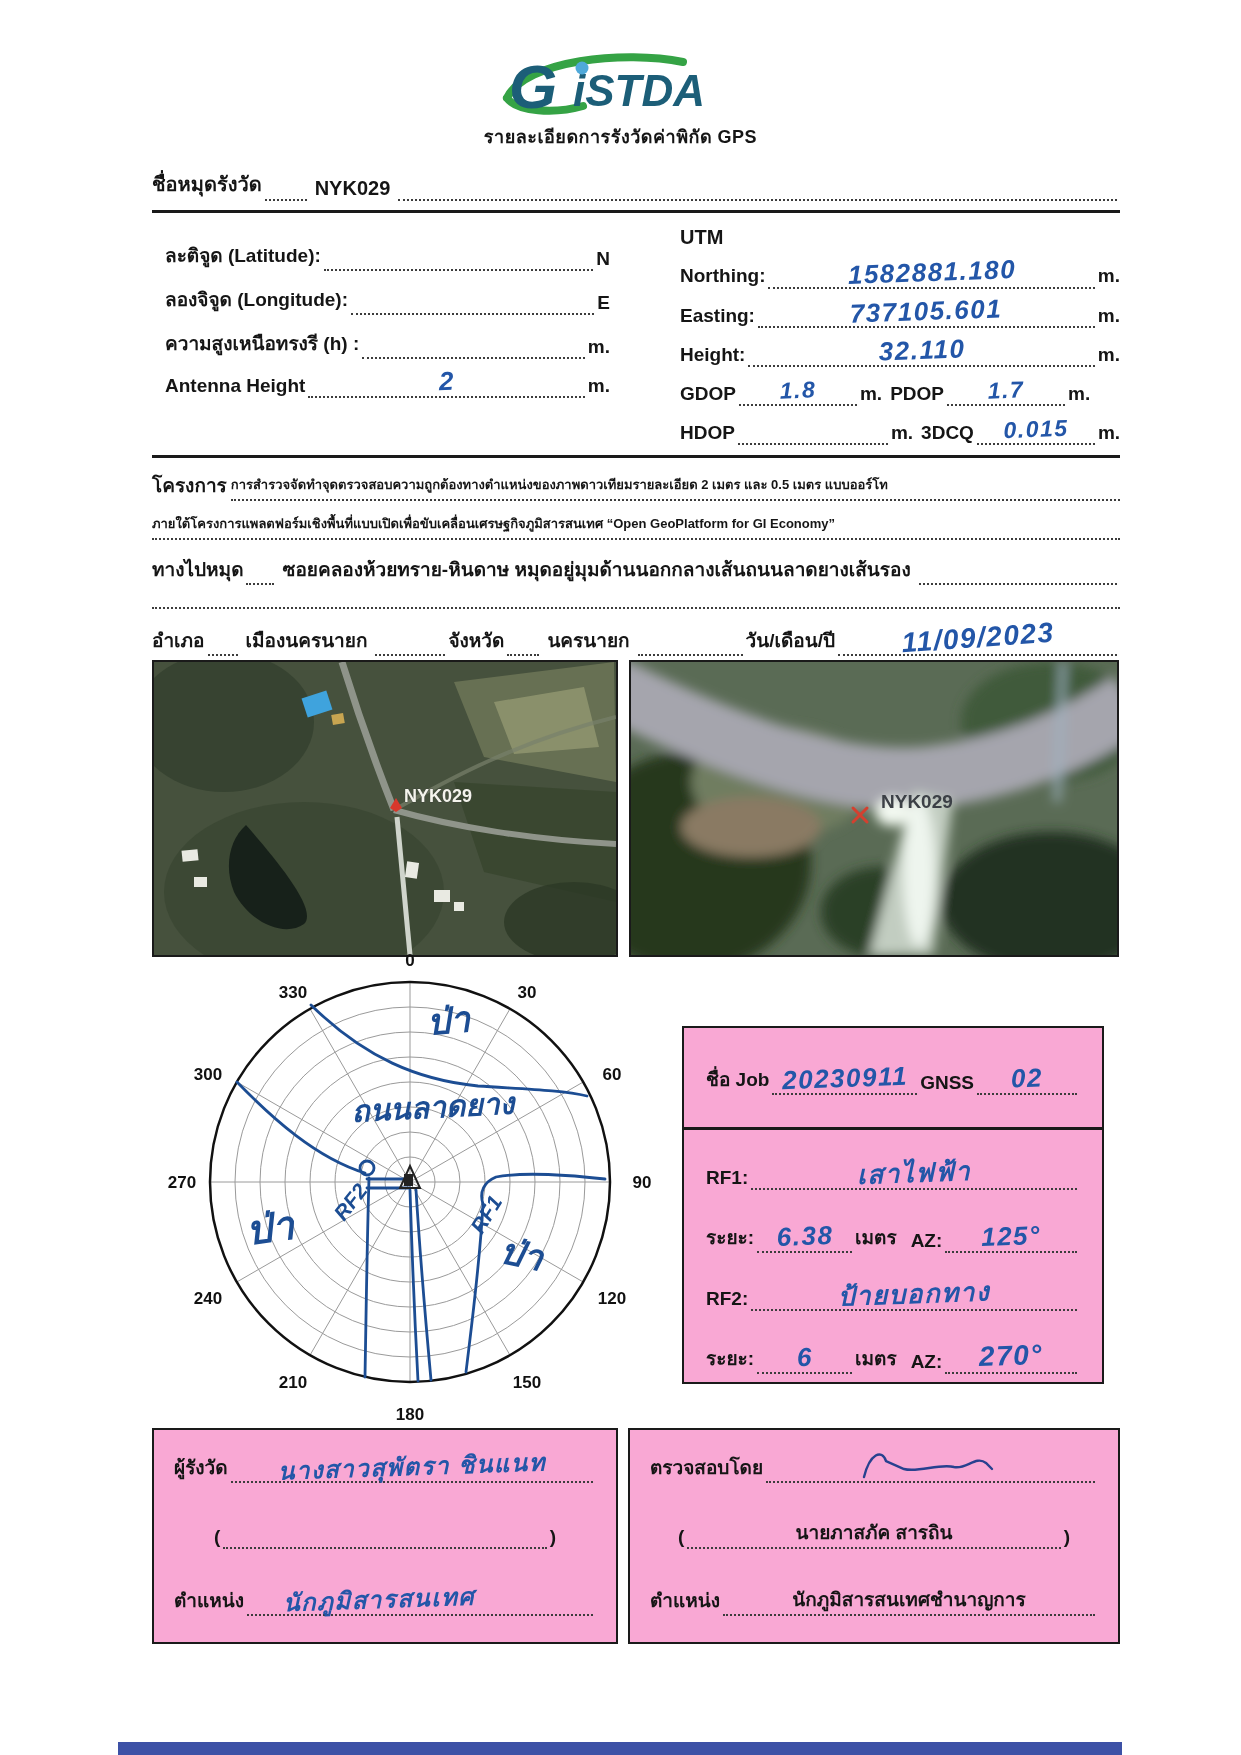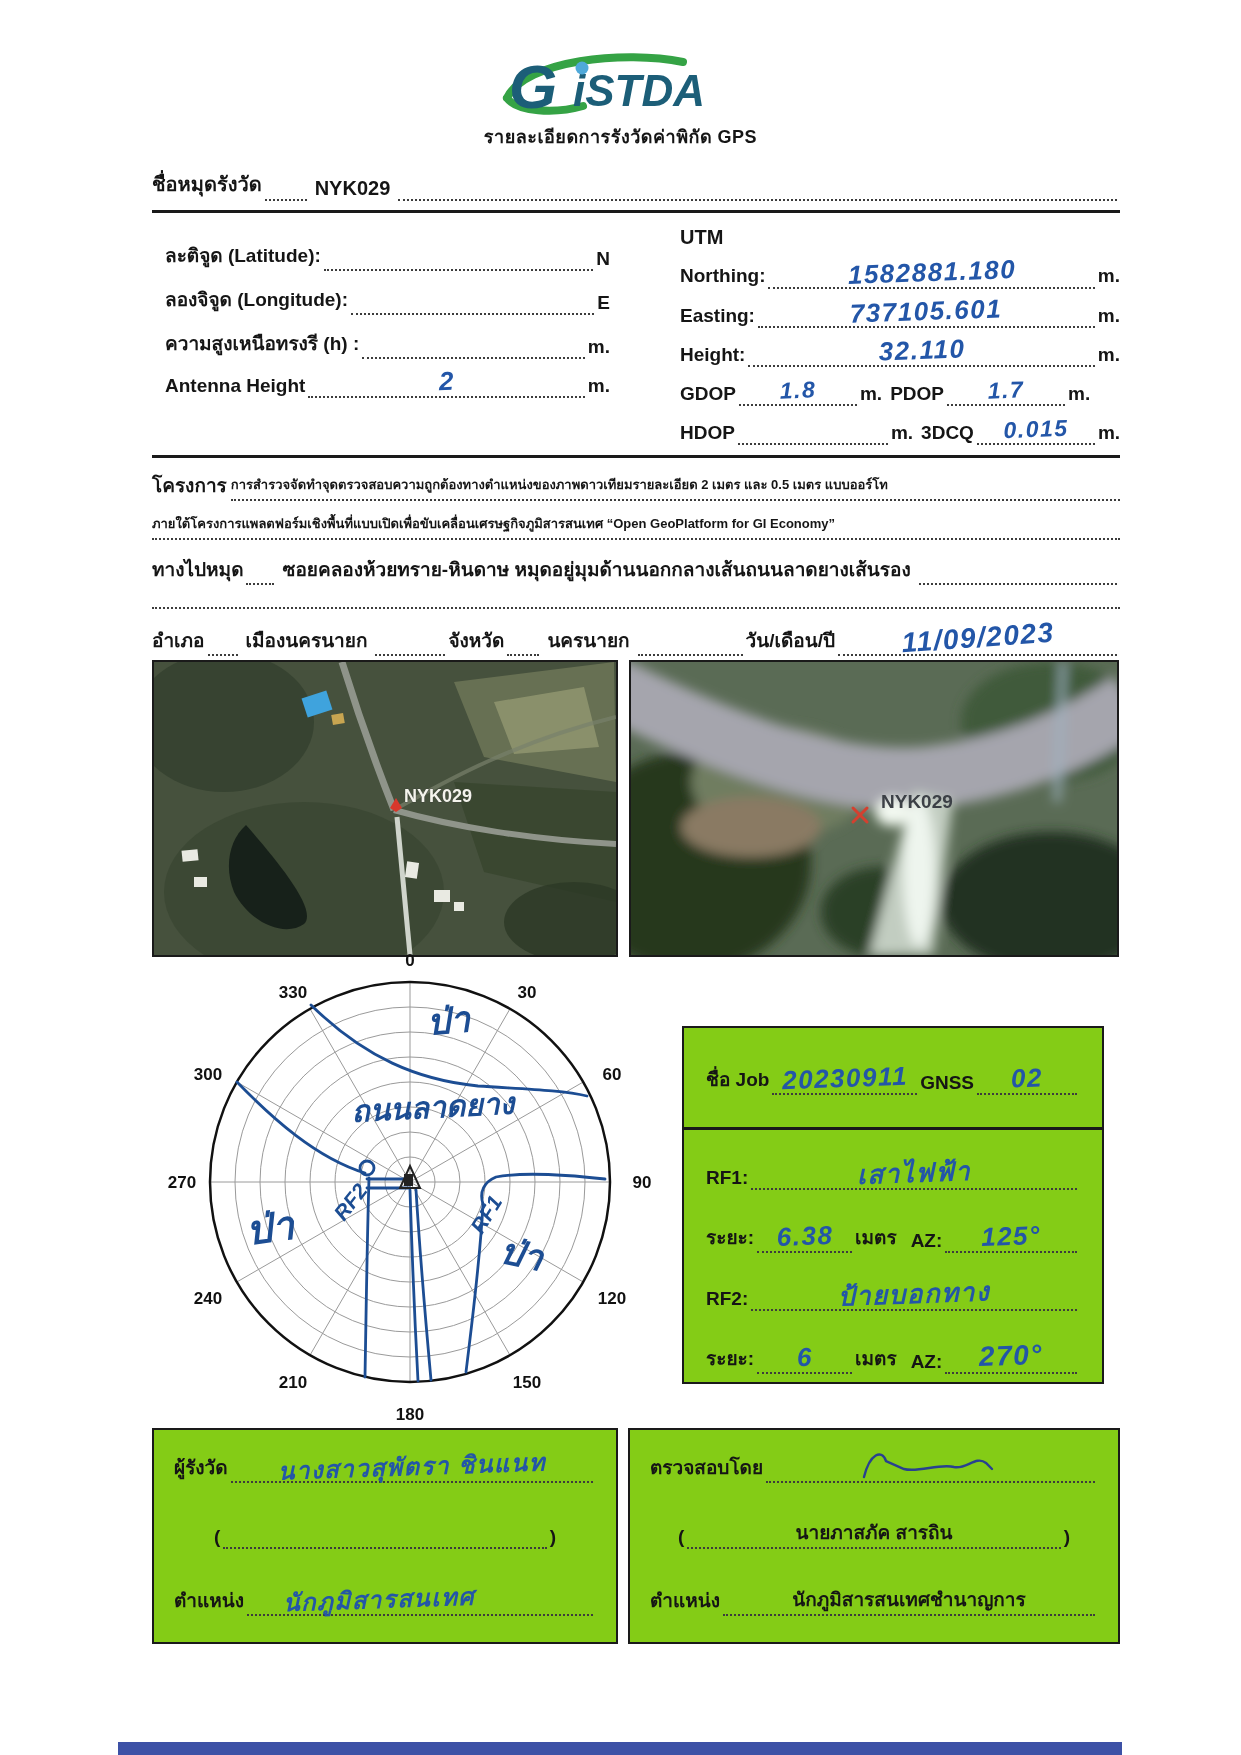--- a/index.html
+++ b/index.html
@@ -16,21 +16,21 @@
   .hw{position:absolute;bottom:2px;left:50%;transform:translateX(-50%) rotate(-2deg);
       color:#2356a8;font-size:26px;line-height:1;font-weight:bold;font-style:italic;
       white-space:nowrap;letter-spacing:1.5px;}
   .hw.sm{font-size:23px;}
   .tvc{position:absolute;bottom:0;left:50%;transform:translateX(-50%);font-weight:bold;
        white-space:nowrap;font-size:19px;}
   .rule{background:#1a1a1a;height:3px;}
   .uline{border-bottom:2.5px dotted #3c3c3c;font-weight:bold;font-size:13px;padding-bottom:4px;}
   .dothr{border-top:2.5px dotted #3c3c3c;height:0;}
   .mapbox{border:2px solid #1a1a1a;background:#44503c;overflow:hidden;}
-  .box{border:2px solid #1a1a1a;background:#84cc16;}
+  .box{border:2px solid #1a1a1a;background:#f9a8d4;}
   .divider{background:#1a1a1a;height:3px;margin:0 -1px;}
   .bluebar{background:#3d51a6;}
   svg text{font-family:"Liberation Sans",sans-serif;}
 </style>
 </head>
 <body>
 
 <div class="page">
 
   <div class="abs" style="left:455px;top:48px;width:330px;height:72px;">

